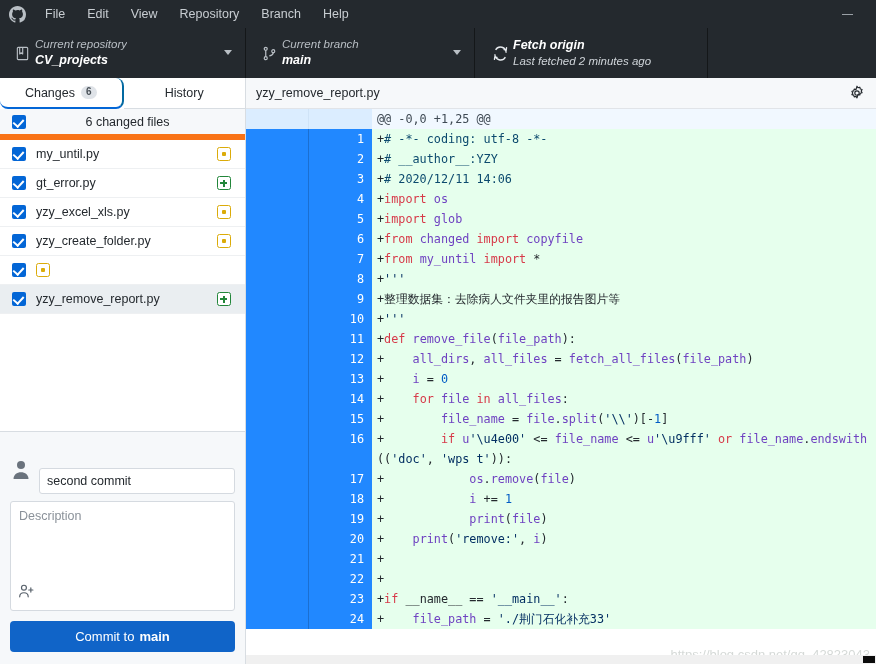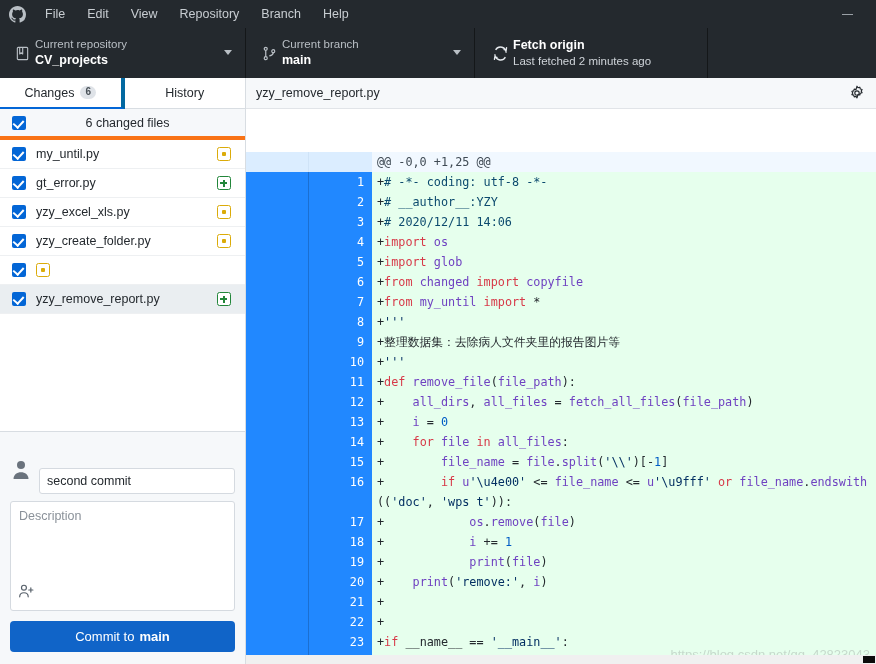--- a/index.html
+++ b/index.html
@@ -23,21 +23,21 @@
     padding: 0 11px; line-height: 28px; height: 28px;
     cursor: default; white-space: nowrap;
   }
   #win-min {
     position: absolute; right: 14px; top: 0; height: 28px;
     width: 30px; display:flex; align-items:center; justify-content:center;
   }
   #win-min i { display:block; width: 11px; height: 1px; background: #9aa0a6; }
 
   
-  #toolbar { height: 50px; background: #24292e; display: flex; }
+  #toolbar { height: 50px; background: #24292e; display: flex; font-style: italic; }
   .tb-cell {
     display: flex; align-items: center;
     height: 50px; position: relative;
     cursor: default;
   }
   #tb-repo { width: 246px; padding-left: 9px; border-right: 1px solid #141719; }
   #tb-branch { width: 229px; padding-left: 10px; border-right: 1px solid #141719; }
   #tb-fetch { width: 233px; padding-left: 12px; border-right: 1px solid #141719; }
   #tb-rest { flex: 1; }
   .tb-ico { width: 26px; display:flex; align-items:center; justify-content:center; flex: none; }
@@ -61,30 +61,30 @@
              background: #f6f8fa; border-right: 1px solid #d8dde2; }
 
   #tabs { display: flex; height: 31px; background:#fff; flex:none; }
   .tab {
     flex: 1; display:flex; align-items:center; justify-content:center;
     font-size: 12.5px; color: #24292e; cursor: pointer;
     background: #fff; border-bottom: 1px solid #d8dde2;
     gap: 6px;
   }
   .tab.active { border-bottom: 2px solid #0366d6; }
-  .tab:first-child { border-right: 4px solid #0369a1; }
+  .tab:first-child { border-right: 2px solid #0369a1; border-radius: 8px; }
   .badge {
     background:#dfe3e8; color:#4a5259; font-size:10px;
     border-radius: 7px; padding: 1px 5px 1.5px; line-height:1;
     font-weight: 600;
   }
 
   #list-header {
     height: 31px; flex:none; display:flex; align-items:center;
-    background: #f6f8fa; border-bottom: 4px solid #f97316;
+    background: #f6f8fa; border-bottom: 6px solid #f97316;
     font-size: 12.5px; color:#24292e;
   }
   #list-header .lbl { flex:1; text-align:center; padding-right: 26px; }
 
   #filelist { flex: 1; overflow: hidden; background:#fff; }
   .frow {
     height: 29px; display:flex; align-items:center;
     border-bottom: 1px solid #eef0f2; font-size: 12.5px;
     color:#24292e; cursor: pointer; background:#fff;
   }
@@ -150,21 +150,21 @@
   #diffpane { flex: 1; display:flex; flex-direction: column; min-width:0; background:#fff; }
   #diff-header {
     height: 31px; flex:none; background:#f6f8fa;
     border-bottom: 1px solid #e1e4e8;
     display:flex; align-items:center; padding: 0 8px 0 10px;
   }
   #diff-filename { flex:1; font-size: 12.5px; color:#24292e; white-space:nowrap;}
   #gear-btn { width: 22px; height:22px; display:flex; align-items:center; justify-content:center; cursor:pointer;}
 
   #diff-body { flex:1; overflow:hidden; position: relative;
-               font-family: "DejaVu Sans Mono", monospace; font-size: 11.8px; margin-top: 43px; }
+               font-family: "DejaVu Sans Mono", monospace; font-size: 11.8px; }
   .dline { display:flex; min-height: 20px; }
   .gut {
     width: 63px; flex:none; text-align:right;
     padding-right: 8px; color:#fff;
     background:#2188ff; user-select:none;
     line-height: 20px;
   }
   .gut.g1 { border-right: 1px solid #1b6fd1; }
   .dcode {
     flex:1; background:#e6ffed; color:#24292e;

